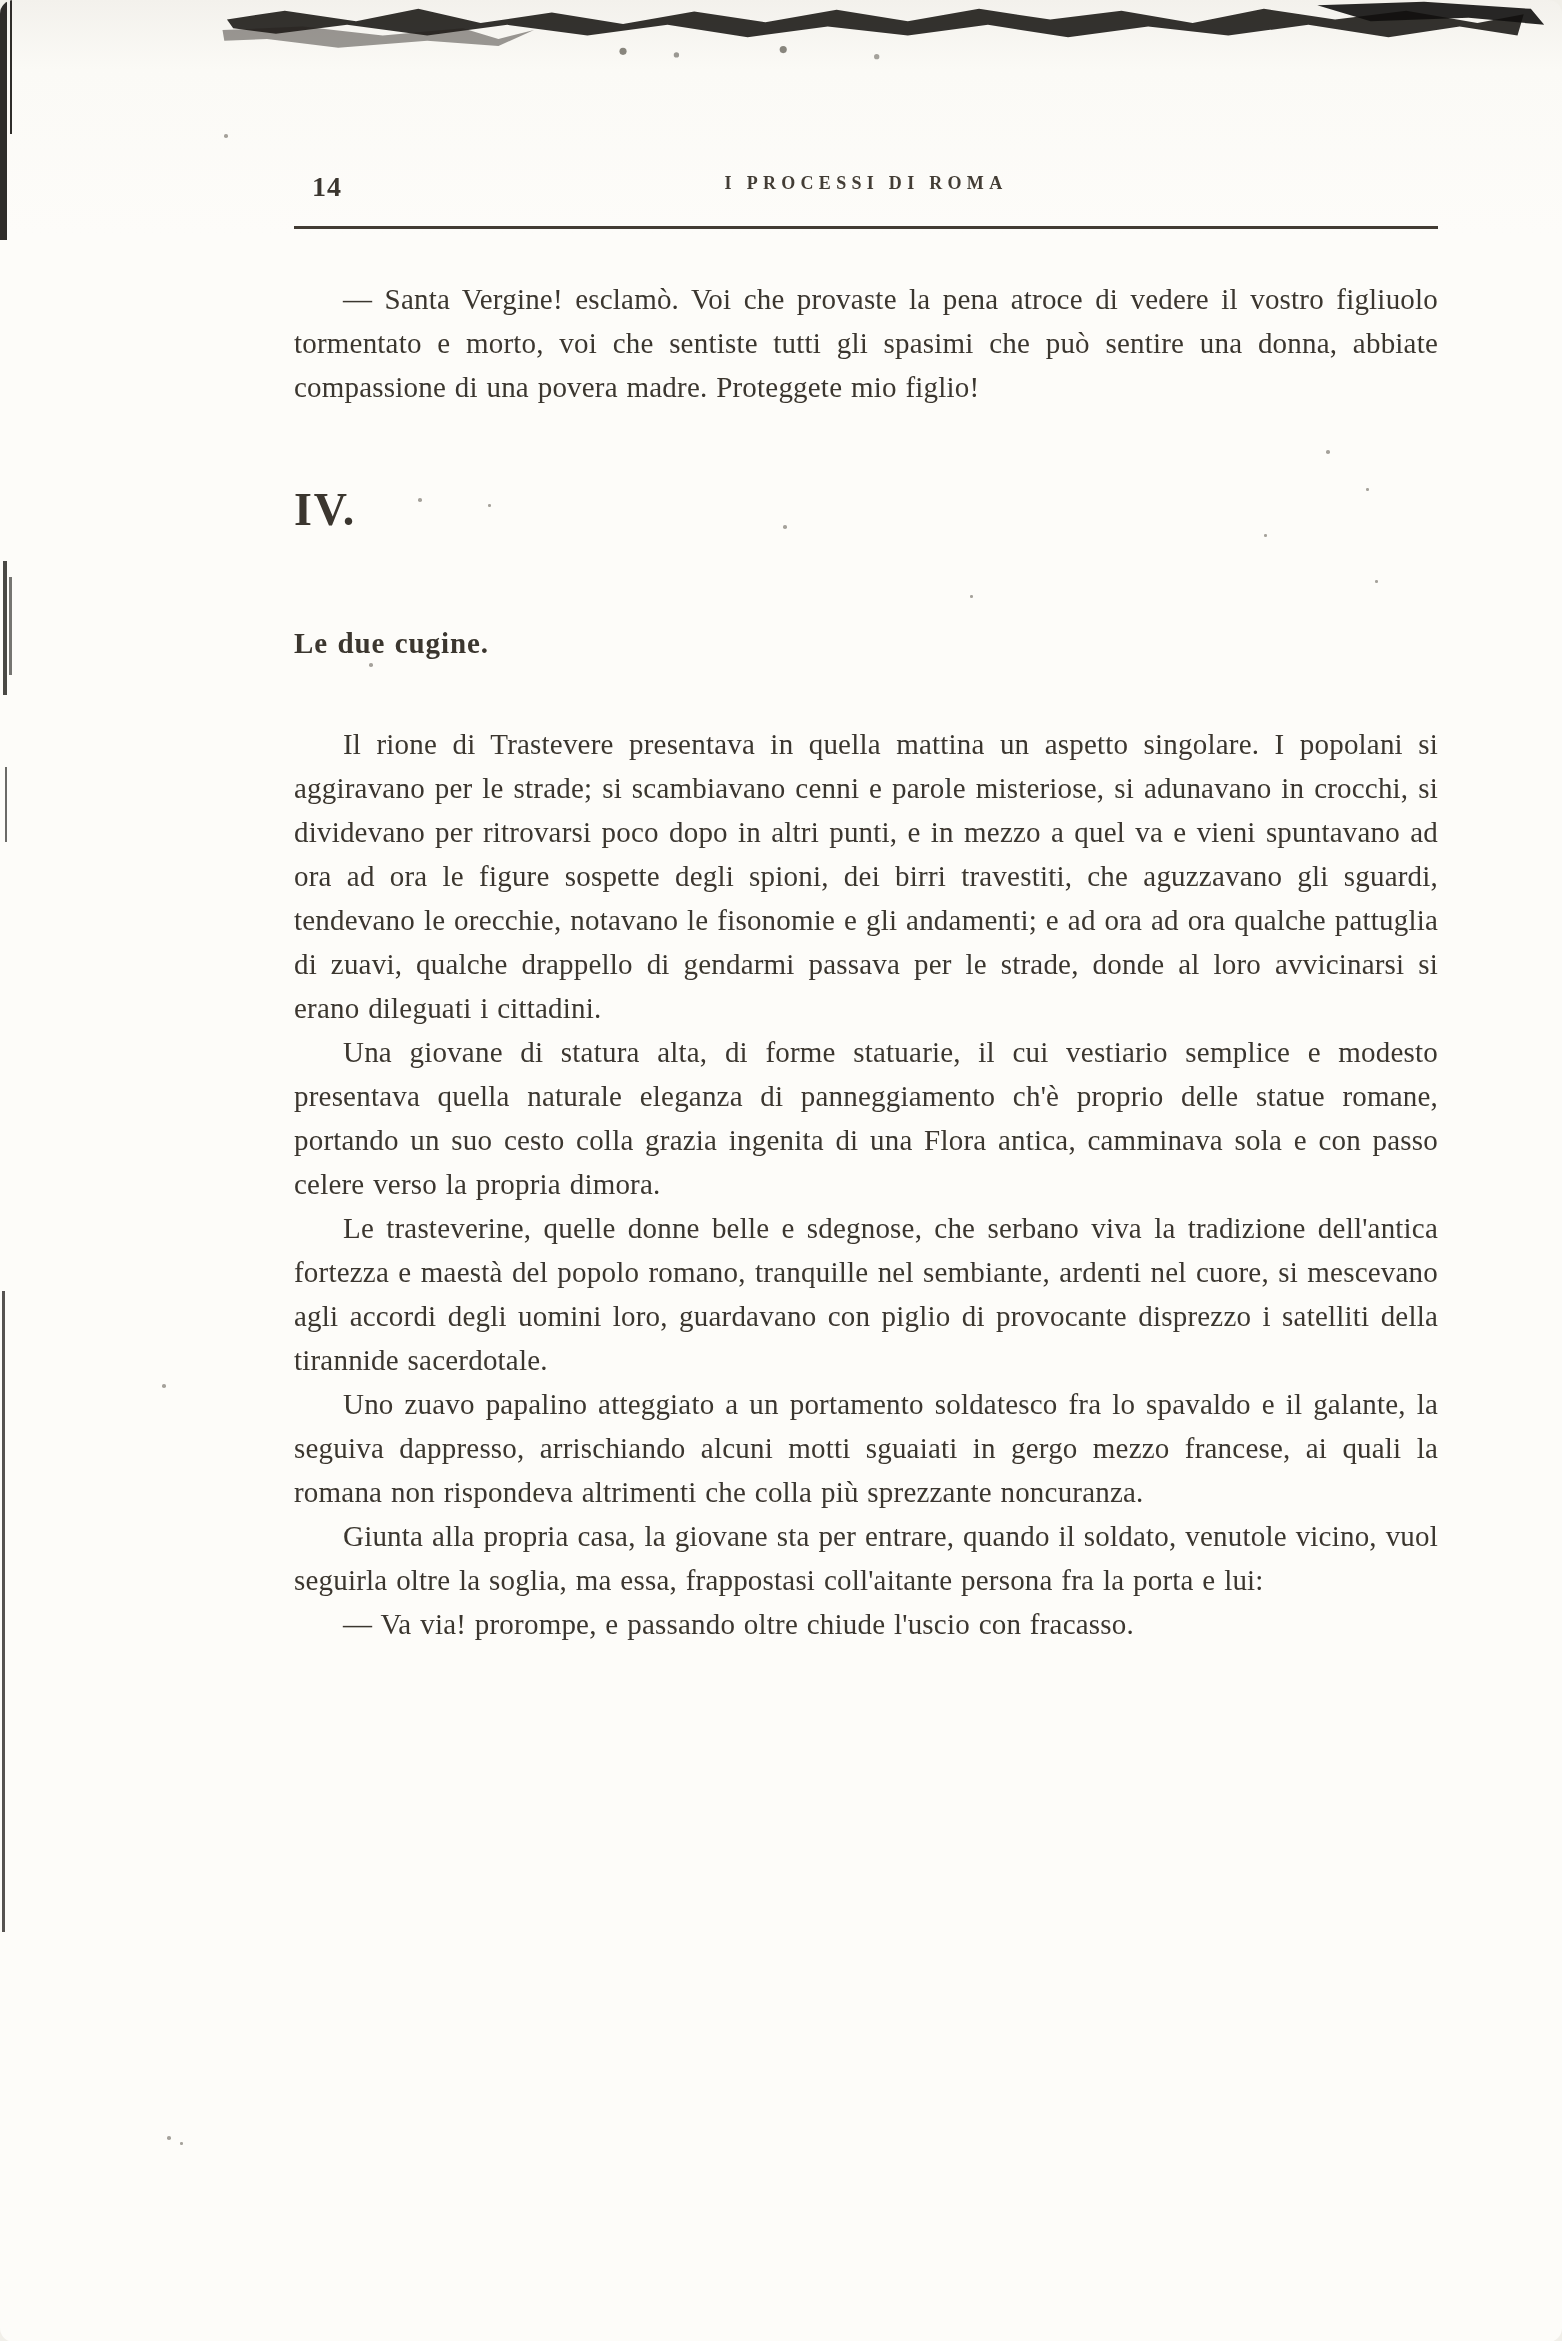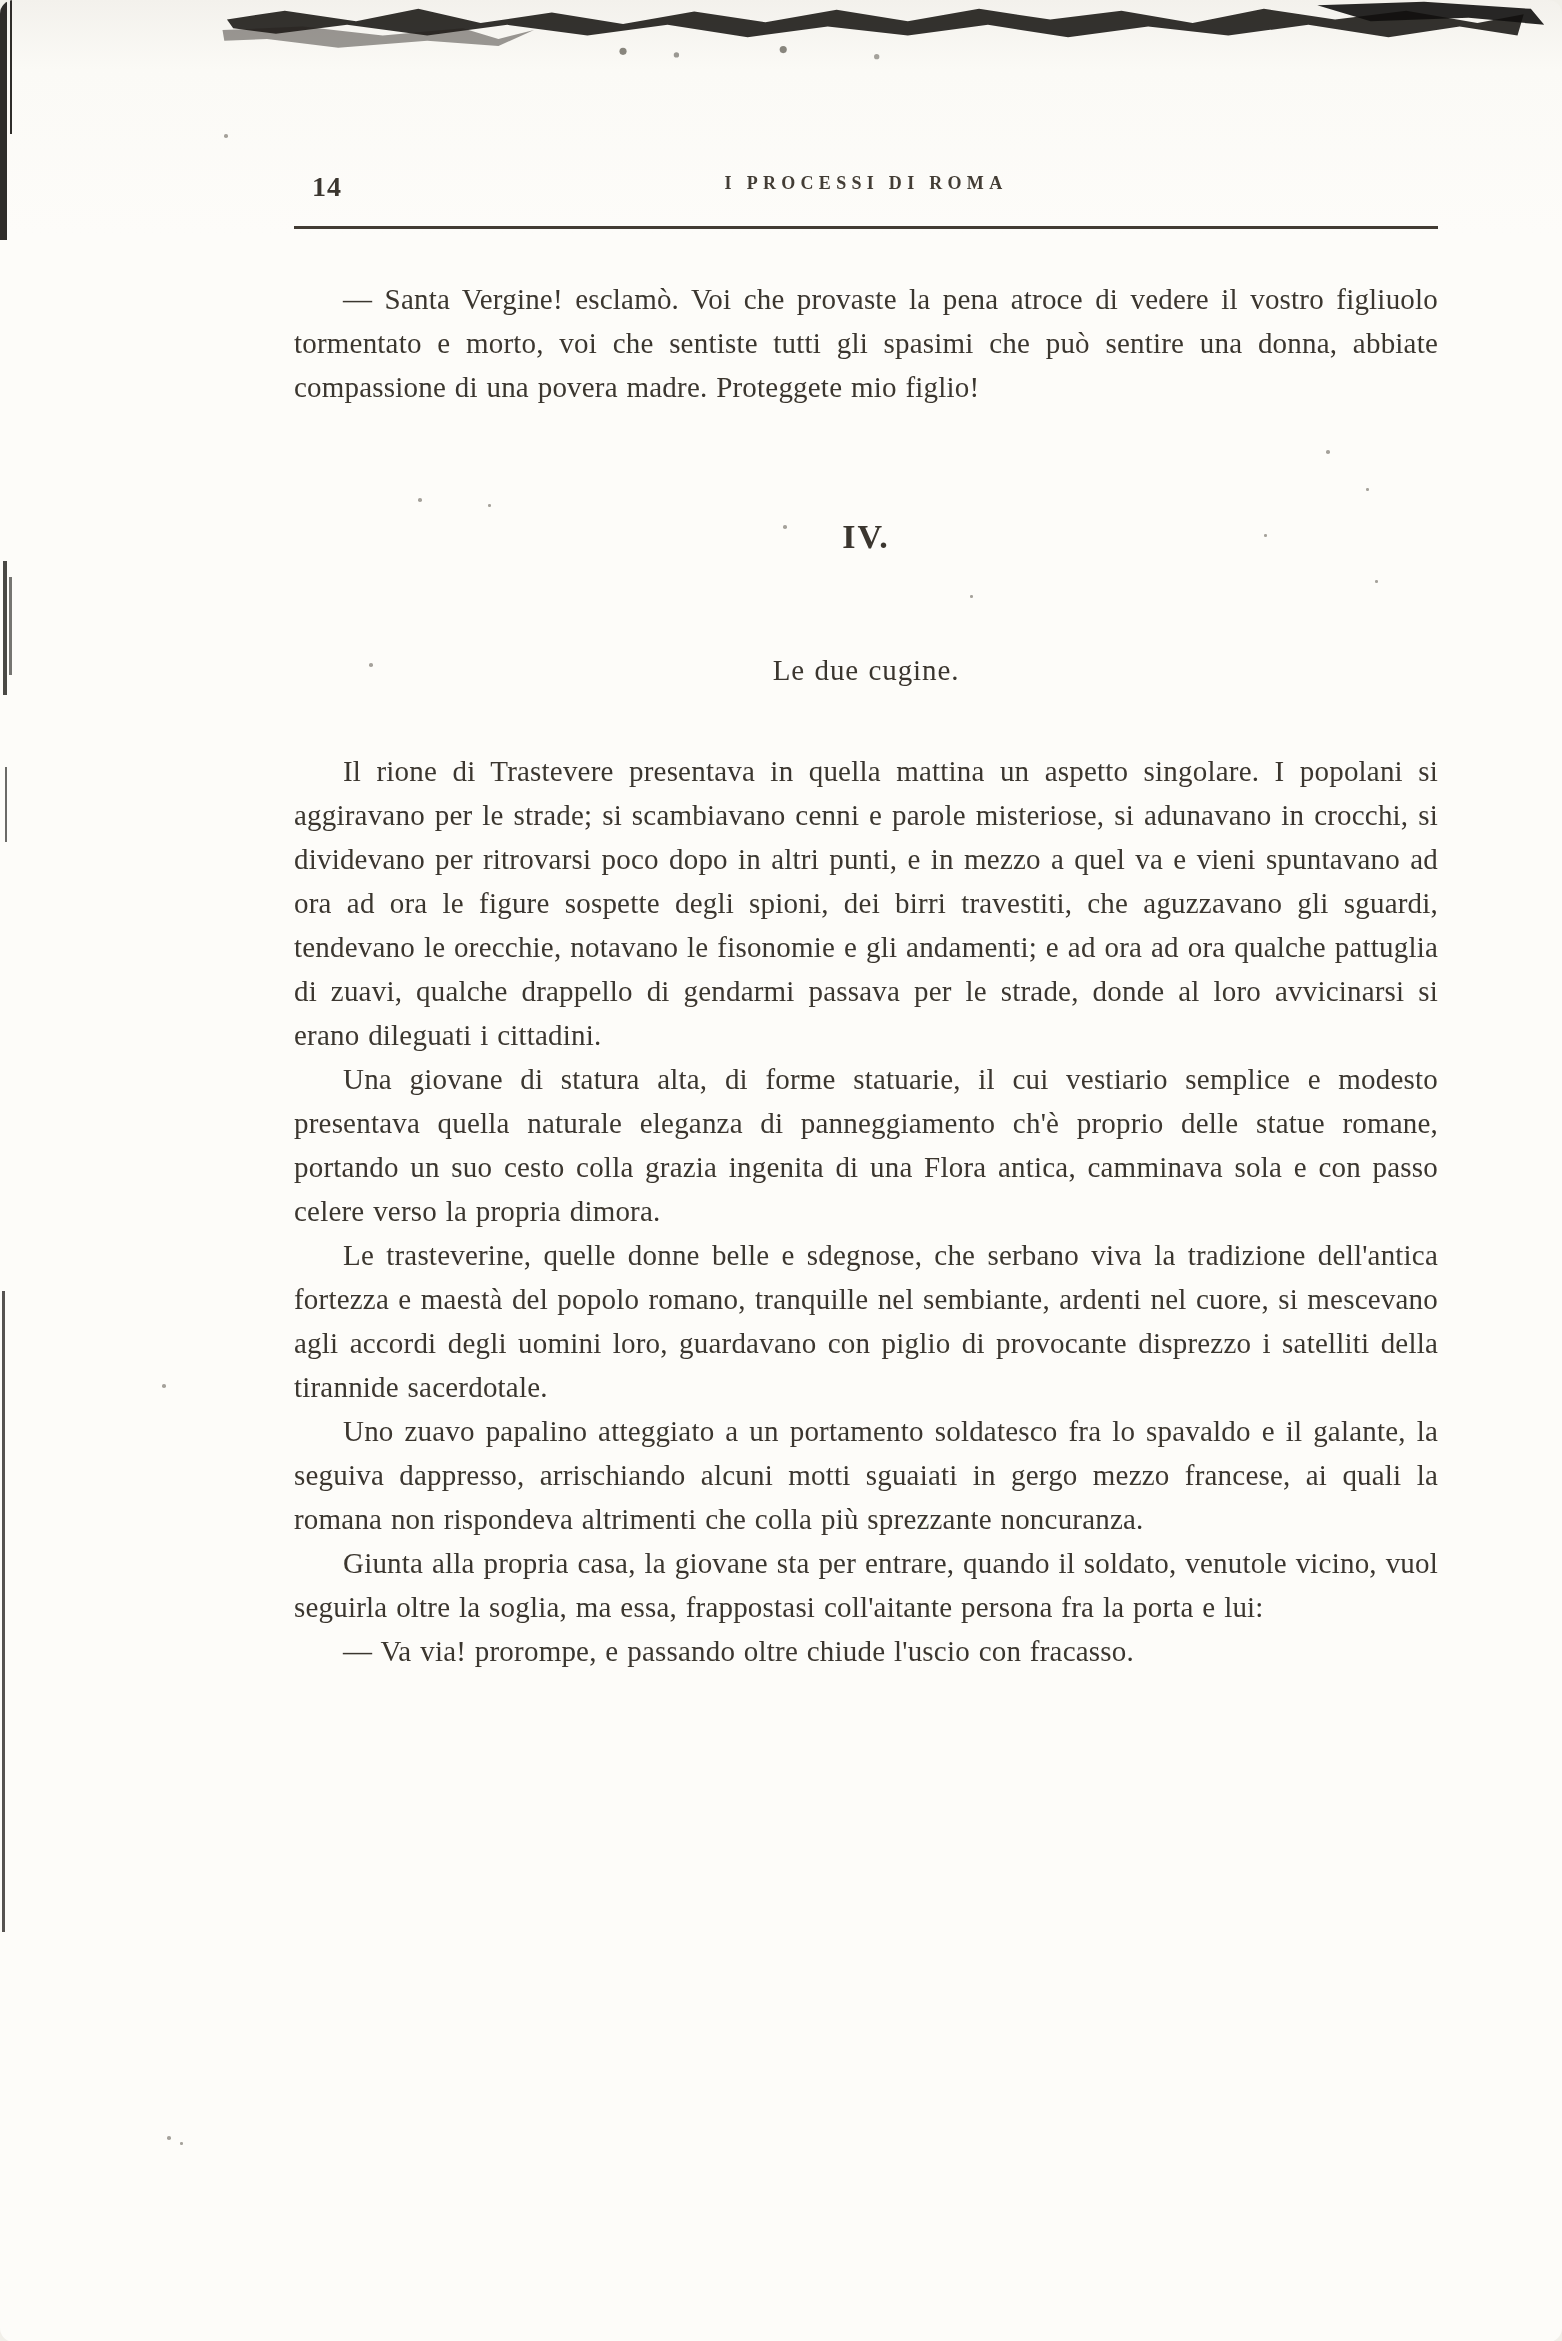--- a/index.html
+++ b/index.html
@@ -86,34 +86,34 @@
     hyphens: auto;
   }
   .para {
     margin: 0;
     text-indent: 49px;
   }
   .para em {
     font-style: italic;
   }
   .section-number {
-    margin: 108px 0 0 0;
-    text-align: center;
-    font-size: 34px;
+    margin: 81px 0 0 0;
+    text-align: left;
+    font-size: 46px;
     line-height: 39px;
     font-weight: 700;
     letter-spacing: 1.8px;
     text-indent: 0;
   }
   .section-title {
     margin: 96px 0 0 0;
-    text-align: center;
+    text-align: left;
     font-size: 29px;
     line-height: 36px;
-    font-weight: 400;
+    font-weight: 700;
     letter-spacing: 0.9px;
     text-indent: 0;
   }
   .body-paragraphs {
     margin-top: 61px;
   }
 </style>
 </head>
 <body>
 

